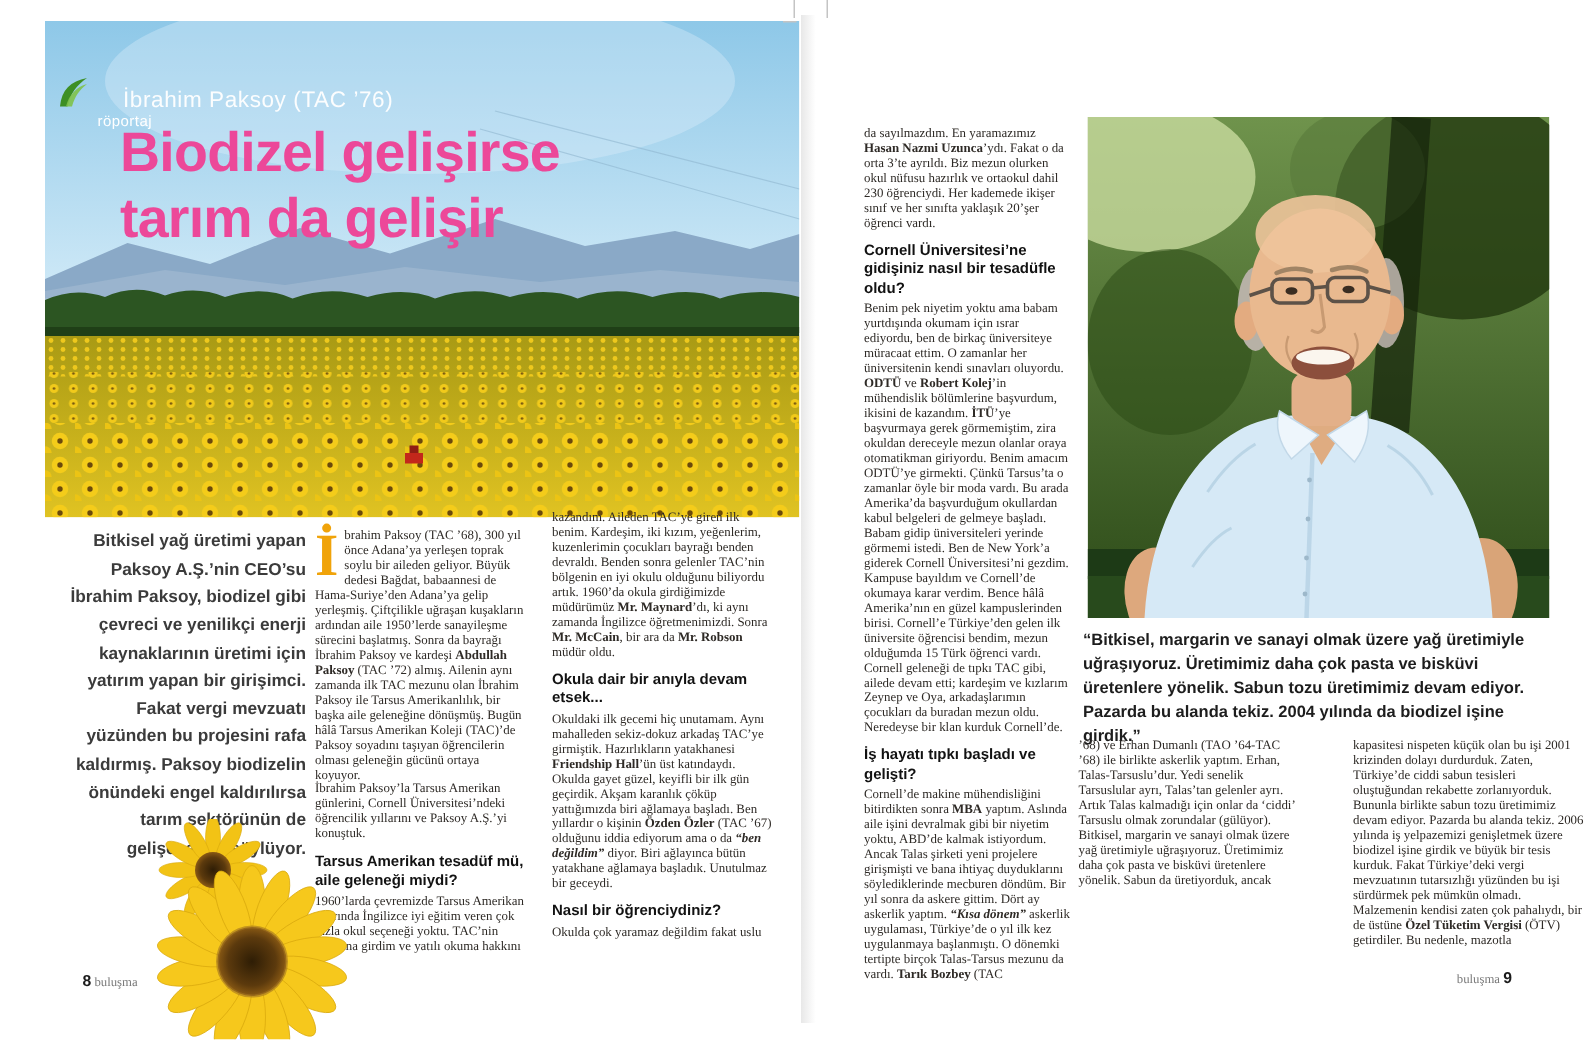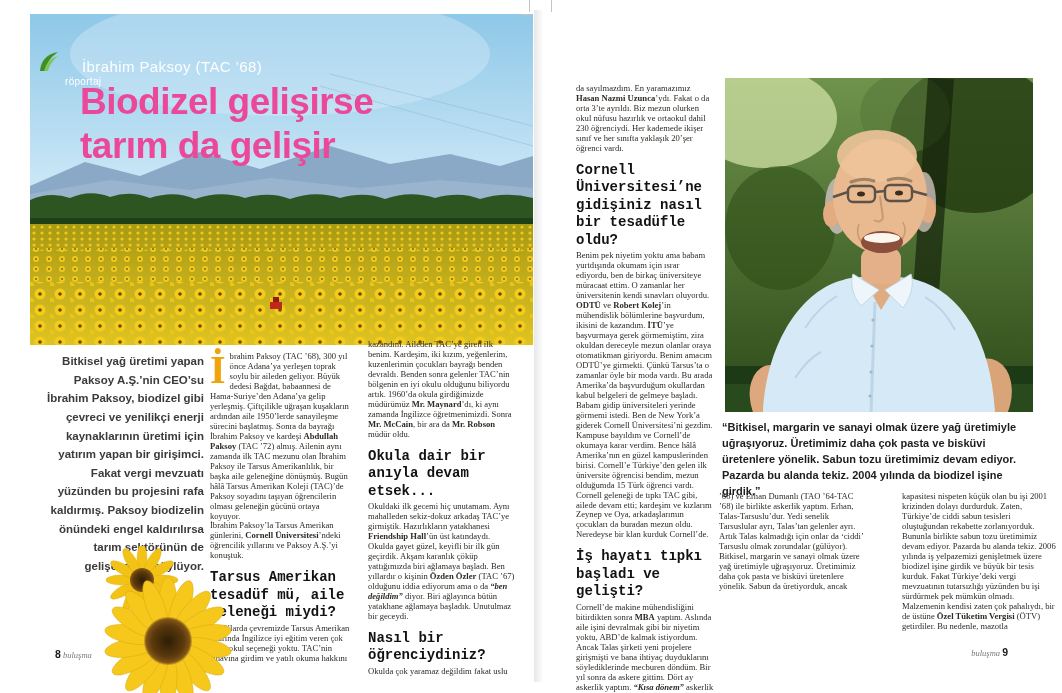--- a/index.html
+++ b/index.html
@@ -16,40 +16,40 @@
   .kicker{left:82px;top:58px;color:#ffffff;font-size:15px;letter-spacing:.4px;opacity:.96;}
   .headline{left:80px;top:80px;color:#ec4899;font-weight:bold;font-size:37px;line-height:1.2;letter-spacing:-.5px;}
 
   
   .intro{left:40px;top:352px;width:164px;text-align:right;font-weight:bold;
          font-size:11.5px;line-height:1.62;color:#3b3b3b;}
 
   
   .col{font-family:"Liberation Serif",serif;font-size:8.6px;line-height:1.16;color:#2e2a26;}
   .col p{margin:0;}
-  .col h4{font-family:Liberation Mono, monospace;font-size:14px;line-height:1.25;
+  .col h4{font-family:Liberation Sans, sans-serif;font-size:10px;line-height:1.25;
           color:#121212;margin:8px 0 2px 0;font-weight:bold;}
   .dropcap{float:left;font-family:"Liberation Serif",serif;font-weight:bold;color:#f0a30a;
            font-size:40px;line-height:.8;padding:2px 4px 0 0;}
   .col-l1{left:210px;top:352px;width:140px;height:290px;}
   .col-l2{left:368px;top:340px;width:148px;height:290px;}
   .col-r1{left:576px;top:84px;width:138px;height:592px;}
   .col-r2{left:719px;top:492px;width:148px;height:190px;}
   .col-r3{left:902px;top:492px;width:154px;height:190px;}
 
   
   .portrait{left:725px;top:78px;width:308px;height:334px;overflow:hidden;}
   .portrait svg{display:block;width:100%;height:100%;}
   .pullquote{left:722px;top:420px;width:310px;font-weight:bold;font-size:11px;
              line-height:1.45;color:#1d1d1d;}
 
   
   .footer{font-family:"Liberation Serif",serif;font-size:8.5px;color:#555;}
   .footer .pnum{font-weight:bold;color:#1a1a1a;font-size:10.5px;font-family:"Liberation Sans",sans-serif;}
-  .footer .mag{font-style:italic;color:#7a7a7a;}
+  .footer .mag{color:#7a7a7a;}
   .footer-left{left:55px;top:648px;}
   .footer-right{left:900px;top:646px;width:108px;text-align:right;}
 
   
   .gutter{left:534px;top:10px;width:14px;height:672px;
           background:linear-gradient(to right,rgba(110,110,110,.16),rgba(255,255,255,0) 70%);}
   .cropmark{background:#c4c4c4;}
 
   .sunflower-cutout{left:92px;top:546px;width:146px;height:147px;}
   .sunflower-cutout svg{display:block;width:100%;height:100%;}
@@ -98,32 +98,32 @@
 </div>
 
 <div class="abs roportaj">
   <svg width="22" height="22" viewBox="0 0 22 22">
     <path d="M2,21 C3,10 9,4 20,2 C13,7 9,12 7,21 Z" fill="#3d8f24"></path>
     <path d="M6,21 C8,13 13,8 20,6 C15,10 12,14 10,21 Z" fill="#7ec24a" opacity=".9"></path>
   </svg>
   <span>röportaj</span>
 </div>
 
-<div class="abs kicker">İbrahim Paksoy (TAC ’68)</div>
+<div class="abs kicker">İbrahim Paksoy (TAC ’76)</div>
 
 <div class="abs headline">
   <div>Biodizel gelişirse</div>
   <div>tarım da gelişir</div>
 </div>
 
 <div class="abs intro">Bitkisel yağ üretimi yapan Paksoy A.Ş.’nin CEO’su İbrahim Paksoy, biodizel gibi çevreci ve yenilikçi enerji kaynaklarının üretimi için yatırım yapan bir girişimci. Fakat vergi mevzuatı yüzünden bu projesini rafa kaldırmış. Paksoy biodizelin önündeki engel kaldırılırsa tarım sektörünün de gelişeceğini söylüyor.</div>
 
 <div class="abs col col-l1">
     <p><span class="dropcap">İ</span><span>brahim Paksoy (TAC ’68), 300 yıl önce Adana’ya yerleşen toprak soylu bir aileden geliyor. Büyük dedesi Bağdat, babaannesi de Hama-Suriye’den Adana’ya gelip yerleşmiş. Çiftçilikle uğraşan kuşakların ardından aile 1950’lerde sanayileşme sürecini başlatmış. Sonra da bayrağı İbrahim Paksoy ve kardeşi </span><span style="font-weight: bold;">Abdullah Paksoy</span><span> (TAC ’72) almış. Ailenin aynı zamanda ilk TAC mezunu olan İbrahim Paksoy ile Tarsus Amerikanlılık, bir başka aile geleneğine dönüşmüş. Bugün hâlâ Tarsus Amerikan Koleji (TAC)’de Paksoy soyadını taşıyan öğrencilerin olması geleneğin gücünü ortaya koyuyor.</span></p>
-    <p><span>İbrahim Paksoy’la Tarsus Amerikan günlerini, </span><span style="font-weight: bold;">Cornell Üniversitesi</span><span>’ndeki öğrencilik yıllarını ve Paksoy A.Ş.’yi konuştuk.</span></p>
+    <p><span>İbrahim Paksoy’la Tarsus Amerikan günlerini, </span><span style="font-weight: normal;">Cornell Üniversitesi</span><span>’ndeki öğrencilik yıllarını ve Paksoy A.Ş.’yi konuştuk.</span></p>
     <h4><span>Tarsus Amerikan tesadüf mü, aile geleneği miydi?</span></h4>
     <p><span>1960’larda çevremizde Tarsus Amerikan ayarında İngilizce iyi eğitim veren çok fazla okul seçeneği yoktu. TAC’nin sınavına girdim ve yatılı okuma hakkını</span></p>
   </div>
 <div class="abs col col-l2">
     <p><span>kazandım. Aileden TAC’ye giren ilk benim. Kardeşim, iki kızım, yeğenlerim, kuzenlerimin çocukları bayrağı benden devraldı. Benden sonra gelenler TAC’nin bölgenin en iyi okulu olduğunu biliyordu artık. 1960’da okula girdiğimizde müdürümüz </span><span style="font-weight: bold;">Mr. Maynard</span><span>’dı, ki aynı zamanda İngilizce öğretmenimizdi. Sonra </span><span style="font-weight: bold;">Mr. McCain</span><span>, bir ara da </span><span style="font-weight: bold;">Mr. Robson</span><span> müdür oldu.</span></p>
     <h4><span>Okula dair bir anıyla devam etsek...</span></h4>
     <p><span>Okuldaki ilk gecemi hiç unutamam. Aynı mahalleden sekiz-dokuz arkadaş TAC’ye girmiştik. Hazırlıkların yatakhanesi </span><span style="font-weight: bold;">Friendship Hall</span><span>’ün üst katındaydı. Okulda gayet güzel, keyifli bir ilk gün geçirdik. Akşam karanlık çöküp yattığımızda biri ağlamaya başladı. Ben yıllardır o kişinin </span><span style="font-weight: bold;">Özden Özler</span><span> (TAC ’67) olduğunu iddia ediyorum ama o da </span><span style="font-weight: bold; font-style: italic;">“ben değildim”</span><span> diyor. Biri ağlayınca bütün yatakhane ağlamaya başladık. Unutulmaz bir geceydi.</span></p>
     <h4><span>Nasıl bir öğrenciydiniz?</span></h4>
     <p><span>Okulda çok yaramaz değildim fakat uslu</span></p>
   </div>

